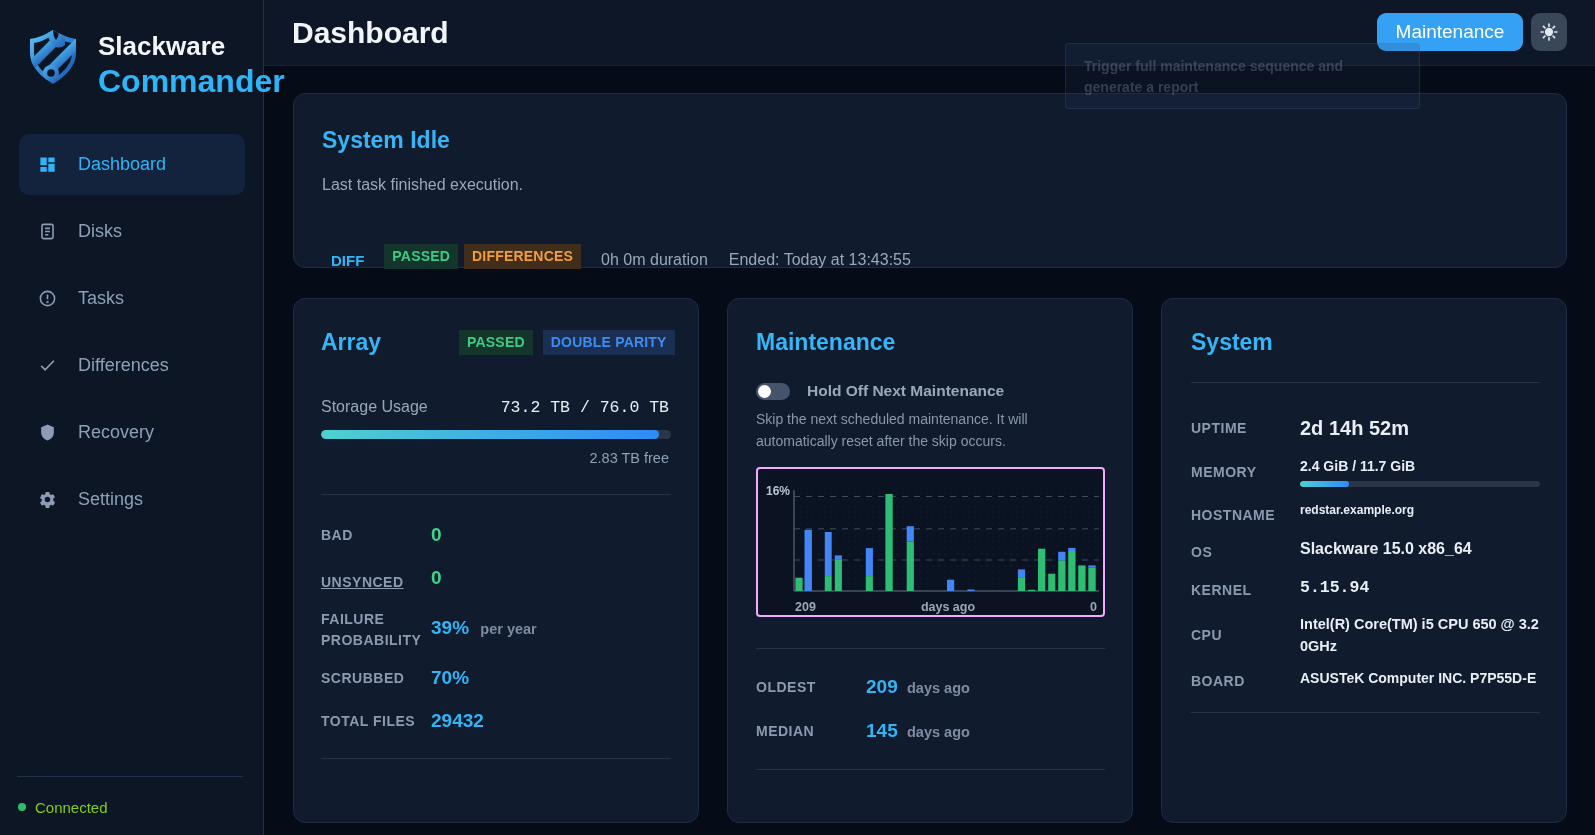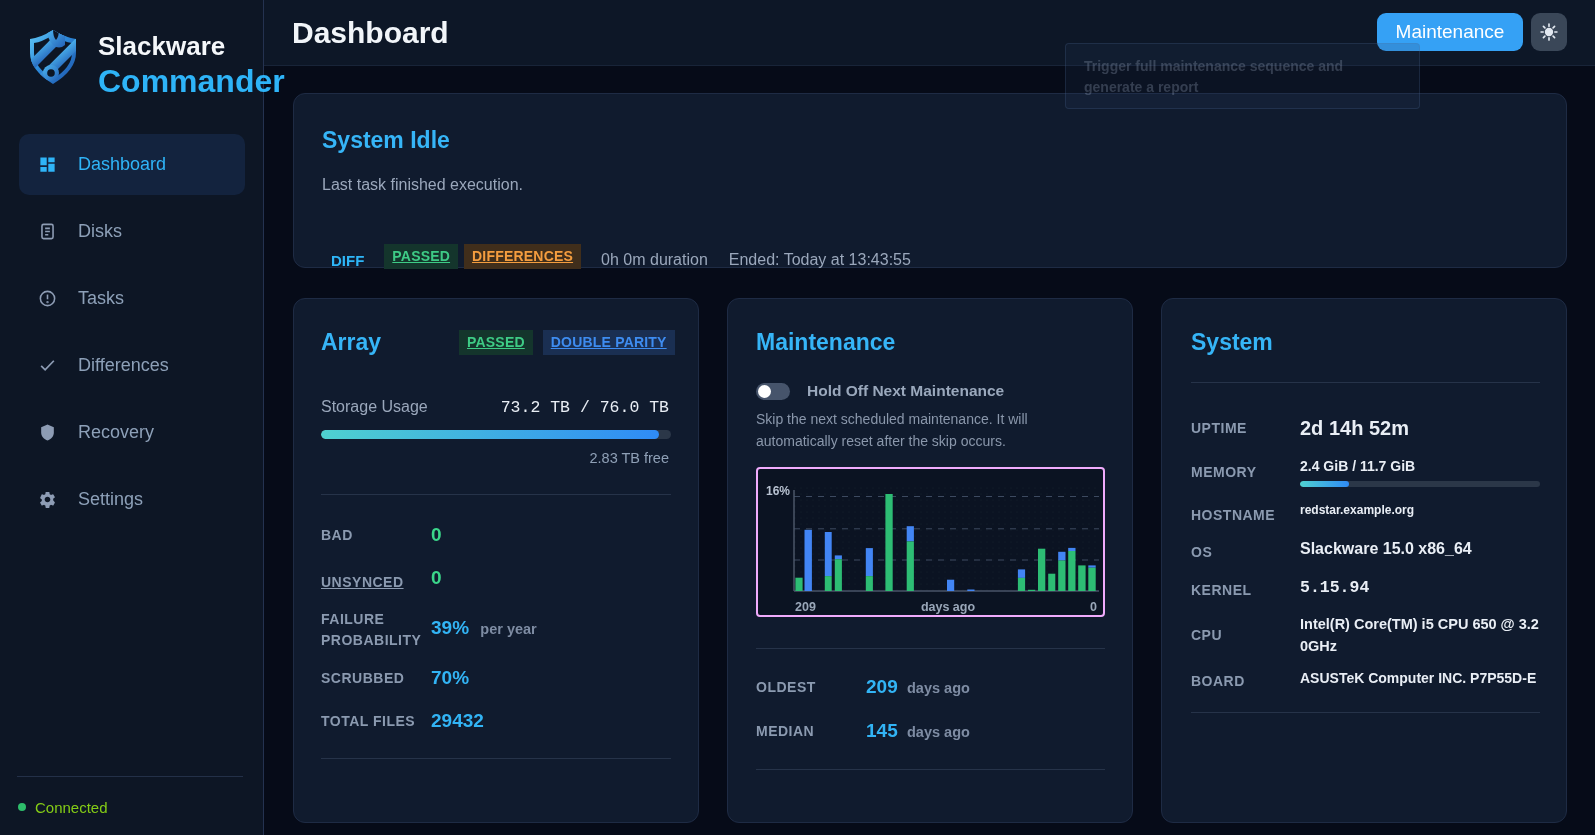--- a/index.html
+++ b/index.html
@@ -21,21 +21,21 @@
 #htitle { left:292px; top:16px; font-size:30px; font-weight:bold; color:#f1f5f9; }
 #mbtn { left:1377px; top:13px; width:146px; height:38px; background:#35a1f5; border-radius:9px; color:#fff; font-size:19px; display:flex; align-items:center; justify-content:center; }
 #sbtn { left:1531px; top:13px; width:36px; height:38px; background:#3a4758; border-radius:9px; display:flex; align-items:center; justify-content:center; }
 #tooltip { left:1065px; top:43px; width:355px; height:66px; background:rgba(40,62,95,0.17); border:1px solid rgba(80,115,160,0.22); border-radius:4px; padding:12px 0 0 18px; font-size:14px; font-weight:bold; color:rgba(148,163,184,0.30); line-height:20.5px; z-index:5; }
 
 .card { background:#101b2e; border:1px solid #1e2b44; border-radius:12px; }
 #scard { left:293px; top:93px; width:1274px; height:175px; }
 #stitle { left:28px; top:33px; font-size:23px; font-weight:bold; color:#36b5f7; }
 #ssub { left:28px; top:82px; font-size:16px; color:#9aa7bb; }
 #srow { left:37px; top:121px; height:26px; display:flex; align-items:flex-end; font-size:16px; color:#9aa7bb;margin-top:28px; }
-.badge { font-size:14px; font-weight:bold; letter-spacing:0.2px; padding:4px 8px; border-radius:0; white-space:nowrap; line-height:17px;text-decoration:underline; }
+.badge { font-size:14px; font-weight:bold; letter-spacing:0.2px; padding:4px 8px; border-radius:0; white-space:nowrap; line-height:17px; }
 .b-green { background:#14352c; color:#3ecb86; }
 .b-orange { background:#402e1b; color:#f49d3f; }
 .b-blue { background:#1a2f52; color:#3e8cf0; }
 .ctitle { font-size:23px; font-weight:bold; color:#36b5f7; }
 #acard { left:293px; top:298px; width:406px; height:525px; }
 #mcard { left:727px; top:298px; width:406px; height:525px; }
 #ycard { left:1161px; top:298px; width:406px; height:525px; }
 .divider { height:1px; background:#263349; }
 .slabel { font-size:14px; font-weight:bold; color:#8b9ab0; letter-spacing:0.5px; }
 .bigval { font-size:19px; font-weight:bold; }

